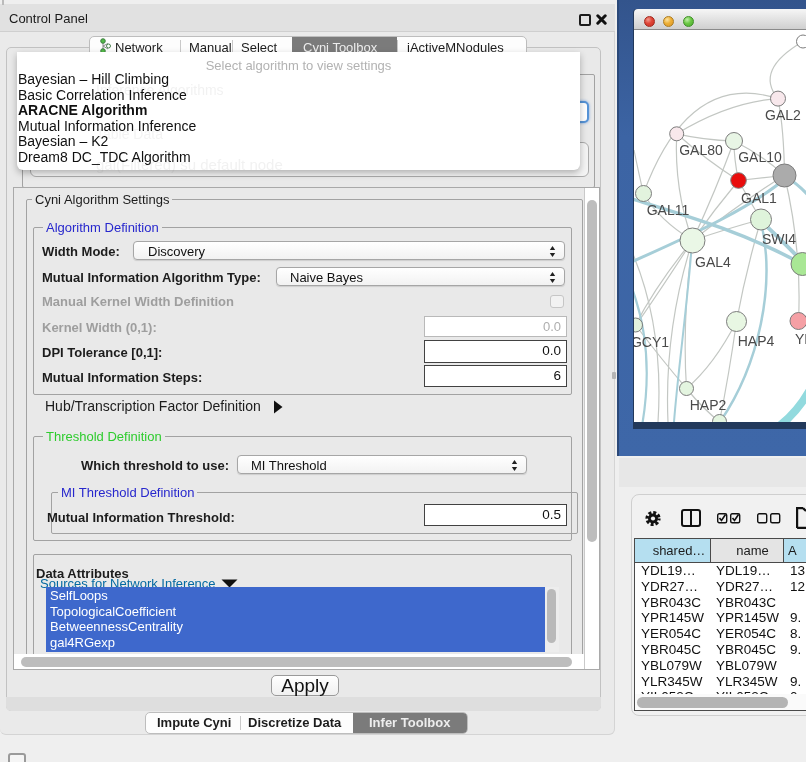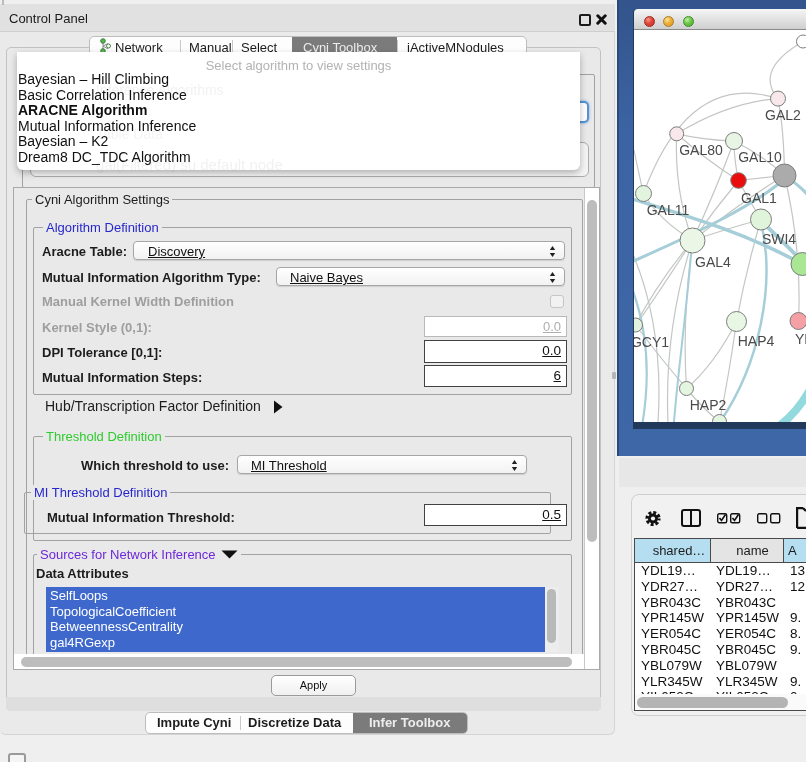--- a/index.html
+++ b/index.html
@@ -7,24 +7,24 @@
        font-family:"Liberation Sans", sans-serif;background:#efefef;}
   .abs{position:absolute;}
   .b13{font-size:13px;font-weight:bold;color:#1c1c1c;}
   .p13{font-size:13px;color:#1c1c1c;}
   .dis{color:#9e9e9e;text-align:right;}
   .groupbox{position:absolute;border:1px solid #a2a2a2;border-radius:2px;}
   .gtitle{position:absolute;top:-8px;background:#e9e9e9;padding:0 3px;font-size:13px;line-height:15px;}
   .combo{position:absolute;background:linear-gradient(#ffffff,#f2f2f2);
          border:1px solid #a6a6a6;border-radius:4px;height:19px;
          font-size:13px;color:#111;line-height:19px;padding-left:9px;
-         box-shadow:0 1px 1px rgba(0,0,0,0.12);text-decoration:underline;}
+         box-shadow:0 1px 1px rgba(0,0,0,0.12);}
   .spin{position:absolute;right:8px;top:3px;width:7px;height:13px;}
   .field{position:absolute;background:#fff;height:18px;font-size:13px;color:#111;
-         line-height:18px;text-align:right;padding-right:5px;text-decoration:underline;}
+         line-height:18px;text-align:right;padding-right:5px;}
   .fen{border:1.4px solid #424242;font-size:13.5px;}
   .fdis{border:1px solid #b9b9b9;color:#aeaeae;}
   .tabsep{position:absolute;top:3px;bottom:3px;width:1px;background:#c9c9c9;}
 </style>
 </head>
 <body>
 
 <div class="abs" style="left:0;top:4px;width:615px;height:731px;background:#eaeaea;border:1px solid #d4d4d4;border-left:none;border-radius:0 0 6px 6px;box-sizing:border-box;"></div>
 
 <div class="abs" style="left:0;top:4px;width:615px;height:28px;background:#e1e1e1;border-bottom:1px solid #cfcfcf;box-sizing:border-box;"></div>
@@ -62,76 +62,76 @@
 <div class="abs" style="left:13px;top:187px;width:587px;height:483px;background:#e9e9e9;border:1px solid #a9a9a9;box-sizing:border-box;"></div>
 
 <div class="groupbox" style="left:26px;top:199px;width:555px;height:468px;">
   <div class="gtitle" style="left:5px;color:#1c1c1c;">Cyni Algorithm Settings</div>
 </div>
 
 <div class="groupbox" style="left:33px;top:227px;width:537px;height:166px;">
   <div class="gtitle" style="left:9px;color:#2727cd;">Algorithm Definition</div>
 </div>
 
-<div class="abs b13" style="left:42px;top:244px;">Aracne Table:</div>
+<div class="abs b13" style="left:42px;top:244px;">Width Mode:</div>
 <div class="combo" style="left:133px;top:241px;width:432px;box-sizing:border-box;padding-left:14px;">Discovery<svg class="spin" width="7" height="13" viewBox="0 0 7 13">
       <path d="M3.5 1 L6.2 5 L0.8 5 Z" fill="#222"></path>
       <path d="M3.5 12 L0.8 8 L6.2 8 Z" fill="#222"></path>
     </svg></div>
 <div class="abs b13" style="left:42px;top:270px;">Mutual Information Algorithm Type:</div>
 <div class="combo" style="left:276px;top:267px;width:289px;box-sizing:border-box;padding-left:13px;">Naive Bayes<svg class="spin" width="7" height="13" viewBox="0 0 7 13">
       <path d="M3.5 1 L6.2 5 L0.8 5 Z" fill="#222"></path>
       <path d="M3.5 12 L0.8 8 L6.2 8 Z" fill="#222"></path>
     </svg></div>
 <div class="abs b13 dis" style="left:42px;top:294px;">Manual Kernel Width Definition</div>
 <div class="abs" style="left:550px;top:295px;width:12px;height:11px;background:#f2f2f2;border:1px solid #c6c6c6;border-radius:3px;"></div>
-<div class="abs b13 dis" style="left:42px;top:320px;">Kernel Style (0,1):</div>
+<div class="abs b13 dis" style="left:42px;top:320px;">Kernel Width (0,1):</div>
 <div class="field fdis" style="left:424px;top:316px;width:143px;height:21px;line-height:19px;box-sizing:border-box;">0.0</div>
 <div class="abs b13" style="left:42px;top:345px;">DPI Tolerance [0,1]:</div>
 <div class="field fen" style="left:424px;top:340px;width:143px;height:23px;line-height:20px;box-sizing:border-box;">0.0</div>
 <div class="abs b13" style="left:42px;top:370px;">Mutual Information Steps:</div>
 <div class="field fen" style="left:424px;top:365px;width:143px;height:22px;line-height:19px;box-sizing:border-box;">6</div>
 
 <div class="abs" style="left:45px;top:398px;font-size:14px;color:#1c1c1c;">Hub/Transcription Factor Definition</div>
 <svg class="abs" style="left:273px;top:400px;" width="10" height="14" viewBox="0 0 10 14">
     <path d="M1 0.5 L9.5 7 L1 13.5 Z" fill="#111"></path>
   </svg>
 
 <div class="groupbox" style="left:33px;top:436px;width:537px;height:103px;">
   <div class="gtitle" style="left:9px;color:#2ecc2e;">Threshold Definition</div>
 </div>
 <div class="abs b13" style="left:81px;top:458px;">Which threshold to use:</div>
 <div class="combo" style="left:237px;top:455px;width:290px;box-sizing:border-box;padding-left:13px;">MI Threshold<svg class="spin" width="7" height="13" viewBox="0 0 7 13">
       <path d="M3.5 1 L6.2 5 L0.8 5 Z" fill="#222"></path>
       <path d="M3.5 12 L0.8 8 L6.2 8 Z" fill="#222"></path>
     </svg></div>
 
-<div class="groupbox" style="left:24px;top:492px;width:525px;height:40px;">
+<div class="groupbox" style="left:51px;top:492px;width:525px;height:40px;">
   <div class="gtitle" style="left:6px;color:#2727cd;">MI Threshold Definition</div>
 </div>
 <div class="abs b13" style="left:47px;top:510px;">Mutual Information Threshold:</div>
 <div class="field fen" style="left:424px;top:504px;width:143px;height:22px;line-height:19px;box-sizing:border-box;">0.5</div>
 
 <div class="groupbox" style="left:33px;top:554px;width:537px;height:106px;">
-  <div class="gtitle" style="left:3px;color:#6d28d9;">Sources for Network Inference <span style="display:inline-block;vertical-align:0px;margin-left:2px;"><svg width="17" height="9" viewBox="0 0 17 9">
+  <div class="gtitle" style="left:3px;color:#0369a1;margin-top:29px;">Sources for Network Inference <span style="display:inline-block;vertical-align:0px;margin-left:2px;"><svg width="17" height="9" viewBox="0 0 17 9">
           <path d="M0.5 0.5 L16.5 0.5 L8.5 8.5 Z" fill="#111"></path>
         </svg></span></div>
 </div>
 <div class="abs b13" style="left:36px;top:566px;">Data Attributes</div>
 <div class="abs" style="left:46px;top:587px;width:499px;height:65px;background:#3e68cc;"></div>
 <div class="abs" style="left:50px;top:588px;color:#fff;font-size:13px;line-height:15.7px;">SelfLoops<br>TopologicalCoefficient<br>BetweennessCentrality<br>gal4RGexp</div>
 <div class="abs" style="left:545px;top:587px;width:14px;height:65px;background:#ededed;"></div>
 <div class="abs" style="left:547px;top:589px;width:9px;height:54px;background:#b9b9b9;border-radius:5px;"></div>
 
 <div class="abs" style="left:584px;top:188px;width:15px;height:481px;background:#fff;border-left:1px solid #c9c9c9;box-sizing:border-box;"></div>
 <div class="abs" style="left:587px;top:200px;width:10px;height:342px;background:#bdbdbd;border-radius:5px;"></div>
 <div class="abs" style="left:14px;top:654px;width:570px;height:15px;background:#fff;"></div>
 <div class="abs" style="left:21px;top:656.5px;width:551px;height:10px;background:#bdbdbd;border-radius:5px;"></div>
 
-<div class="abs" style="left:271px;top:675px;width:85px;height:21px;background:linear-gradient(#ffffff,#f0f0f0);border:1px solid #9a9a9a;border-radius:5px;box-sizing:border-box;text-align:center;font-size:11px;line-height:19px;color:#111;">Apply</div>
+<div class="abs" style="left:271px;top:675px;width:68px;height:21px;background:linear-gradient(#ffffff,#f0f0f0);border:1px solid #9a9a9a;border-radius:5px;box-sizing:border-box;text-align:center;font-size:19px;line-height:19px;color:#111;">Apply</div>
 
 <div class="abs" style="left:145px;top:712px;width:323px;height:22px;background:#fdfdfd;border:1px solid #bdbdbd;border-radius:5px;box-sizing:border-box;">
   <div class="tabsep" style="left:94px;"></div>
   <div class="abs" style="left:207px;top:0;width:114px;height:20px;background:#7b7b7b;border-radius:0 4px 4px 0;"></div>
 </div>
 <div class="abs b13" style="left:157px;top:715px;">Impute Cyni</div>
 <div class="abs b13" style="left:248px;top:715px;">Discretize Data</div>
 <div class="abs b13" style="left:369px;top:715px;color:#ededed;">Infer Toolbox</div>
 
 <div class="abs" style="left:8px;top:753px;width:14px;height:12px;border:2px solid #9a9a9a;border-radius:3px;background:#f5f5f5;"></div>

